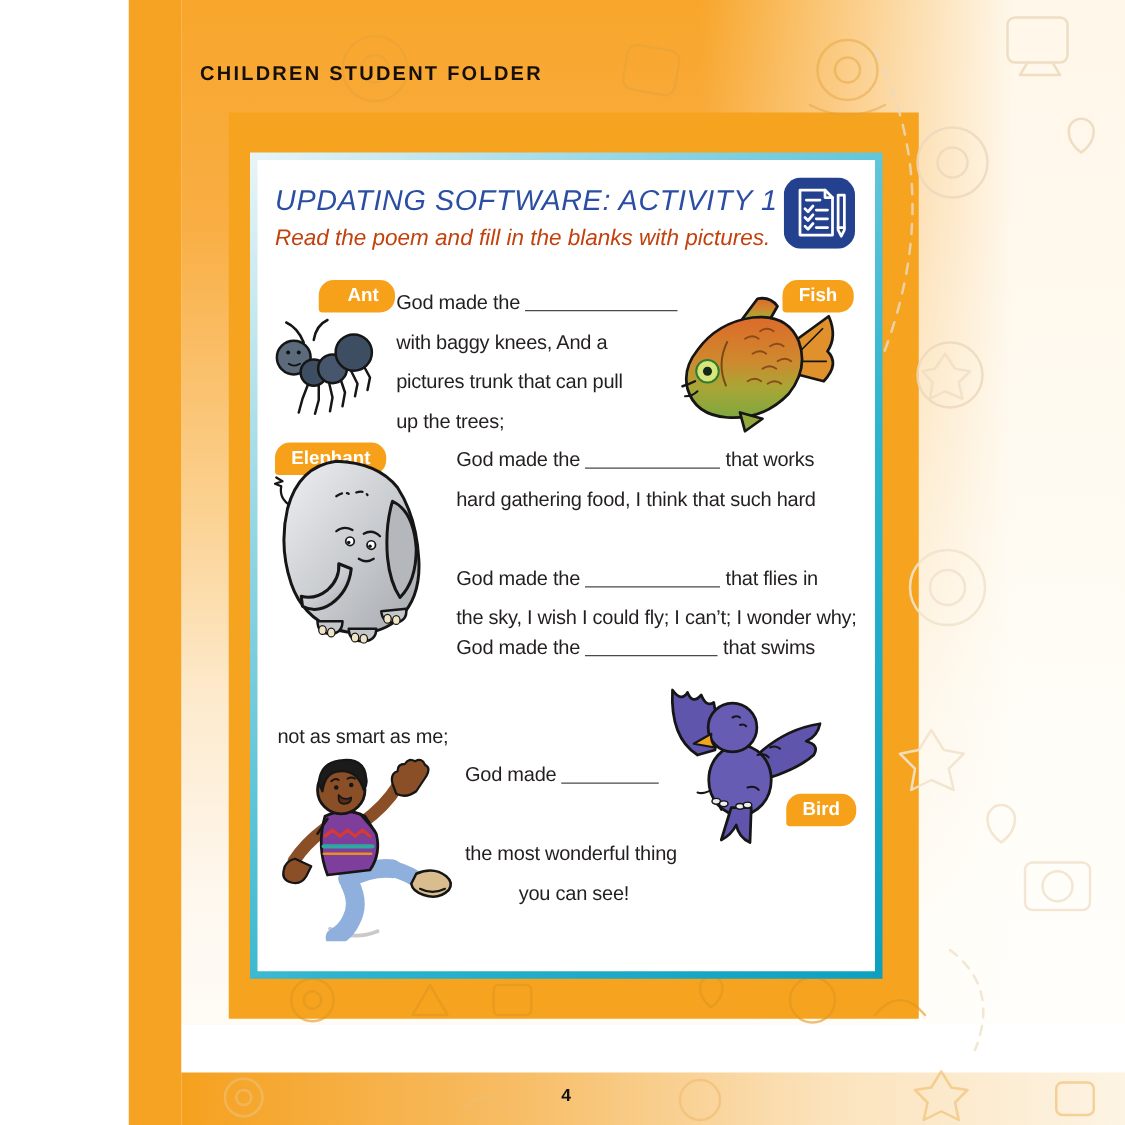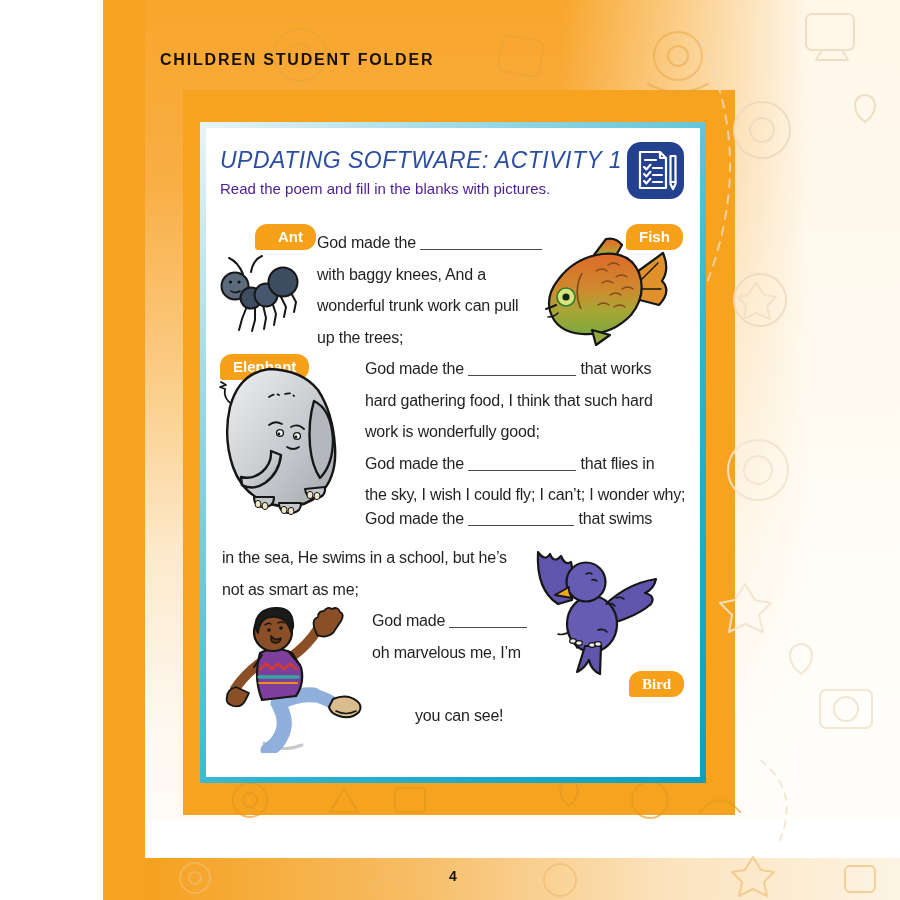--- a/index.html
+++ b/index.html
@@ -34,31 +34,31 @@
     left:160px;top:51px;font-size:16px;font-weight:bold;letter-spacing:1.8px;
     color:#17100A;
   }
   .page-number{left:449px;top:868px;font-size:14px;font-weight:bold;color:#111;}
   
   .title{
     left:220px;top:147px;width:410px;
     font-size:23px;font-weight:normal;font-style:italic;letter-spacing:.5px;
     color:var(--title_blue,#2B4EA2);white-space:nowrap;
   }
-  .subtitle{left:220px;top:180px;font-size:15px;color:#4c1d95;}
+  .subtitle{left:220px;top:180px;font-size:18px;color:#c2410c;font-style:italic;}
   .activity-icon{left:627px;top:142px;width:57px;height:57px;}
   
   .badge{
     background:var(--badge_orange,#F7A11A);color:#fff;font-weight:bold;font-size:15px;
     padding:4px 13px;border-radius:12px 12px 12px 3px;line-height:1.2;
   }
   .badge-ant{left:255px;top:224px;padding-left:23px;}
   .badge-fish{left:626px;top:224px;}
   .badge-elephant{left:220px;top:354px;}
-  .badge-bird{left:629px;top:671px;font-family:Liberation Serif, serif;}
+  .badge-bird{left:629px;top:635px;}
   
   .poem-line{
     position:absolute;font-size:16px;letter-spacing:-.2px;color:var(--text_dark,#231F20);
     white-space:nowrap;line-height:22px;
   }
   .blank{
     display:inline-block;height:15px;margin-bottom:-2px;
     border-bottom:1.4px solid #4a4a4a;
   }
   
@@ -152,32 +152,30 @@
 </svg>
 
 <div class="abs badge badge-ant">Ant</div>
 <div class="abs badge badge-fish">Fish</div>
 <div class="abs badge badge-elephant">Elephant</div>
 <div class="abs badge badge-bird">Bird</div>
 
 <div class="abs" style="left:0;top:0;width:900px;height:900px;pointer-events:none;">
     <div class="poem-line" style="left: 317px; top: 232px;"><span>God made the </span><span class="blank" style="width: 122px;"></span></div>
     <div class="poem-line" style="left: 317px; top: 263.5px; text-align: right;"><span>with baggy knees, And a</span></div>
-    <div class="poem-line" style="left: 317px; top: 295px;"><span>wonderful trunk work can pull</span></div>
+    <div class="poem-line" style="left: 317px; top: 295px;"><span>pictures trunk that can pull</span></div>
     <div class="poem-line" style="left: 317px; top: 326.5px;"><span>up the trees;</span></div>
     <div class="poem-line" style="left: 365px; top: 358px; text-align: center;"><span>God made the </span><span class="blank" style="width: 108px;"></span><span> that works</span></div>
     <div class="poem-line" style="left: 365px; top: 389.5px;"><span>hard gathering food, I think that such hard</span></div>
-    <div class="poem-line" style="left: 365px; top: 421px;"><span>work is wonderfully good;</span></div>
     <div class="poem-line" style="left: 365px; top: 484px;"><span>the sky, I wish I could fly; I can’t; I wonder why;</span></div>
     <div class="poem-line" style="left: 365px; top: 452.5px;"><span>God made the </span><span class="blank" style="width: 108px;"></span><span> that flies in</span></div>
     <div class="poem-line" style="left: 365px; top: 508px;"><span>God made the </span><span class="blank" style="width: 106px;"></span><span> that swims</span></div>
-    <div class="poem-line" style="left: 222px; top: 547px;"><span>in the sea, He swims in a school, but he’s</span></div>
     <div class="poem-line" style="left: 222px; top: 578.5px;"><span>not as smart as me;</span></div>
     <div class="poem-line" style="left: 372px; top: 610px;"><span>God made </span><span class="blank" style="width: 78px;"></span></div>
-    <div class="poem-line" style="left: 372px; top: 641.5px;"><span>oh marvelous me, I’m</span></div>
+    <div class="poem-line" style="left: 372px; top: 673px;"><span>the most wonderful thing</span></div>
     <div class="poem-line" style="left: 372px; top: 704.5px; margin-left: 43px;"><span>you can see!</span></div>
   </div>
 
 <svg class="illus il-ant" width="95" height="85" viewBox="0 0 95 85">
   <g stroke="#161616" stroke-width="2" stroke-linecap="round" stroke-linejoin="round">
     <path d="M30 24 Q25 12 16 8" fill="none"></path>
     <path d="M38 22 Q40 10 49 6" fill="none"></path>
     <path d="M34 56 L29 69 L26 80" fill="none"></path>
     <path d="M42 57 L42 70 L39 81" fill="none"></path>
     <path d="M50 55 L53 68 L51 79" fill="none"></path>

